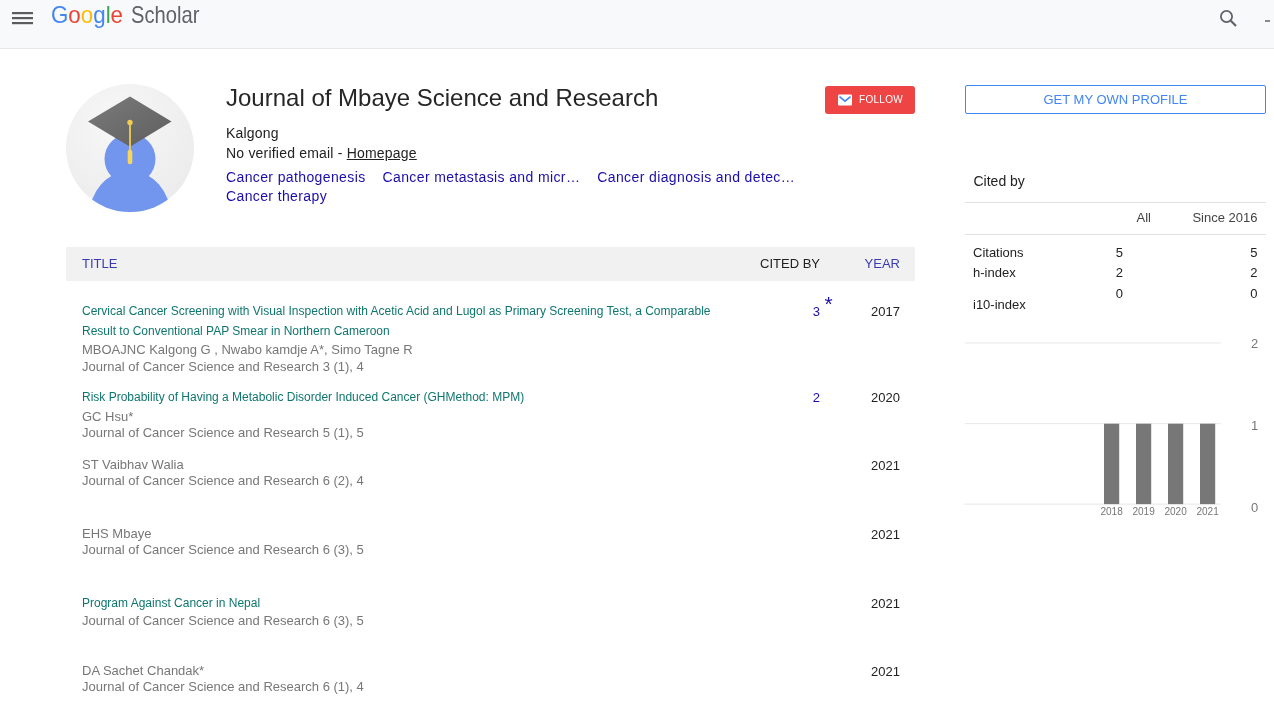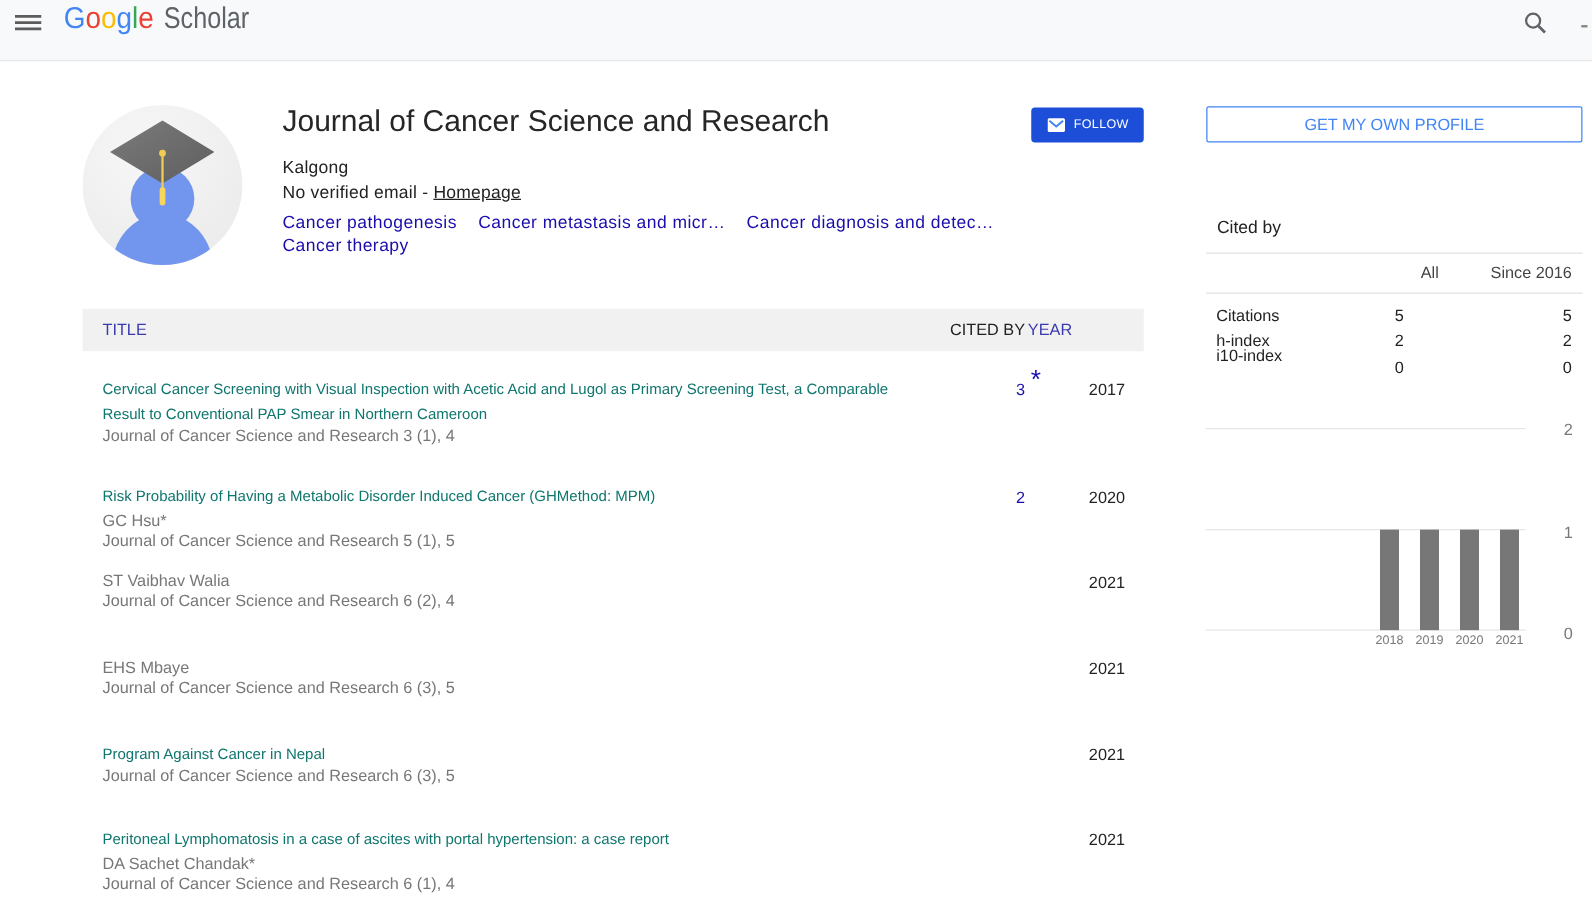--- a/index.html
+++ b/index.html
@@ -9,21 +9,21 @@
 
 #topbar{position:absolute;left:0;top:0;width:1274px;height:49px;background:#f8f9fa;border-bottom:1px solid #e7e7e7}
 #logo{position:absolute;left:51px;top:3.3px;font-size:24px;line-height:24px;white-space:nowrap}
 #logoG{display:inline-block;transform:scaleX(0.93);transform-origin:0 50%}
 #logoS{display:inline-block;transform:scaleX(0.84);transform-origin:0 50%;color:#5f6368;margin-left:3px}
 
 #pname{position:absolute;left:226px;top:84px;font-size:24px;line-height:28px;color:#262626}
 .pline{position:absolute;left:226px;font-size:14px;line-height:18px;color:#222;letter-spacing:0.2px}
 #interests{position:absolute;left:226px;top:168.4px;width:600px;font-size:14px;line-height:18.8px;color:#1a0dab;letter-spacing:0.38px}
 #interests a{color:#1a0dab;margin-right:17px}
-#followbtn{position:absolute;left:825px;top:86px;width:90px;height:28px;background:#1d4ed8;border-radius:3px}
+#followbtn{position:absolute;left:825px;top:86px;width:90px;height:28px;background:#ef4444;border-radius:3px}
 #followbtn span{position:absolute;left:34px;top:9px;font-size:10px;line-height:10px;color:#fff;letter-spacing:0.3px}
 
 #thead{position:absolute;left:66px;top:247px;width:849px;height:33.5px;background:#f1f1f1}
 .hcell{position:absolute;font-size:13px;line-height:16.4px}
 .pub{position:absolute;left:82px;width:660px}
 .pt{font-size:12px;line-height:20px;color:#0f766e}
 .pa{font-size:13px;line-height:16.4px;color:#777;margin-top:1.5px}
 .pj{font-size:13px;line-height:16.4px;color:#777}
 .num{position:absolute;left:700px;width:120px;text-align:right;font-size:13px;line-height:16.4px;color:#1a0dab}
 .yr{position:absolute;left:780px;width:120px;text-align:right;font-size:13px;line-height:16.4px;color:#222}
@@ -66,39 +66,40 @@
   <circle cx="64" cy="64" r="64" fill="url(#bgav)"></circle>
   <g clip-path="url(#clipc)">
     <circle cx="64" cy="75" r="25.5" fill="#7296ee"></circle>
     <ellipse cx="64" cy="133" rx="41" ry="46" fill="#7296ee"></ellipse>
     <polygon points="22,37.6 64,12.4 105.5,37.6 64,62.8" fill="url(#capg)"></polygon>
     <line x1="64" y1="40" x2="64" y2="67" stroke="#f0cd52" stroke-width="1.8"></line>
     <circle cx="64" cy="38.5" r="2.7" fill="#f0cd52"></circle>
     <rect x="61.7" y="65.7" width="4.6" height="14.6" rx="2.3" fill="#f8d65e"></rect>
   </g>
 </svg>
-<div id="pname">Journal of Cancer Science and Research</div>
+<div id="pname">Journal of Mbaye Science and Research</div>
 <div class="pline" style="top:123.9px">Kalgong</div>
 <div class="pline" style="top:143.9px">No verified email - <span style="text-decoration:underline">Homepage</span></div>
 <div id="interests"><a>Cancer pathogenesis</a><a>Cancer metastasis and micr…</a><a>Cancer diagnosis and detec…</a><a>Cancer therapy</a></div>
 <div id="followbtn">
   <svg class="abs" style="left:13px;top:7.5px" width="14" height="12" viewBox="0 0 14 12">
     <rect x="0" y="0.5" width="14" height="11" rx="1.3" fill="#fff"></rect>
     <polyline points="1.5,2.6 7,7.2 12.5,2.6" fill="none" stroke="#4285f4" stroke-width="1.6"></polyline>
   </svg>
   <span>FOLLOW</span>
 </div>
 
 <div id="thead"></div>
 <div class="hcell" style="left:82px;top:255.7px;color:#3b3bb0">TITLE</div>
 <div class="hcell" style="left:700px;top:255.7px;width:120px;text-align:right;color:#222">CITED BY</div>
-<div class="hcell" style="left:780px;top:255.7px;width:120px;text-align:center;color:#3b3bb0">YEAR</div>
+<div class="hcell" style="left:780px;top:255.7px;width:120px;text-align:right;color:#3b3bb0">YEAR</div>
 
 <div class="pub" style="top:300.6px">
   <div class="pt">Cervical Cancer Screening with Visual Inspection with Acetic Acid and Lugol as Primary Screening Test, a Comparable Result to Conventional PAP Smear in Northern Cameroon</div>
+  <div class="pa">MBOAJNC Kalgong G , Nwabo kamdje A*, Simo Tagne R</div>
   <div class="pj">Journal of Cancer Science and Research 3 (1), 4</div>
 </div>
 <div class="num" style="top:303.5px">3</div>
 <div id="star">*</div>
 <div class="yr" style="top:303.5px">2017</div>
 <div class="pub" style="top:387.1px">
   <div class="pt">Risk Probability of Having a Metabolic Disorder Induced Cancer (GHMethod: MPM)</div>
   <div class="pa">GC Hsu*</div>
   <div class="pj">Journal of Cancer Science and Research 5 (1), 5</div>
 </div>
@@ -113,35 +114,34 @@
   <div class="pa">EHS Mbaye</div>
   <div class="pj">Journal of Cancer Science and Research 6 (3), 5</div>
 </div>
 <div class="yr" style="top:527px">2021</div>
 <div class="pub" style="top:592.7px">
   <div class="pt">Program Against Cancer in Nepal</div>
   <div class="pj">Journal of Cancer Science and Research 6 (3), 5</div>
 </div>
 <div class="yr" style="top:595.6px">2021</div>
 <div class="pub" style="top:661.3px">
-  <div class="pt">Peritoneal Lymphomatosis in a case of ascites with portal hypertension: a case report</div>
   <div class="pa">DA Sachet Chandak*</div>
   <div class="pj">Journal of Cancer Science and Research 6 (1), 4</div>
 </div>
 <div class="yr" style="top:664.2px">2021</div>
 
 <div id="getbtn">GET MY OWN PROFILE</div>
 <div id="citedby">Cited by</div>
 <div class="sline" style="top:201.5px"></div>
 <div class="sline" style="top:234px"></div>
 <div class="scell sr" style="left:1051px;top:209.9px;color:#444">All</div>
 <div class="scell sr" style="left:1157.5px;top:209.9px;color:#444">Since 2016</div>
 <div class="scell" style="left:973px;top:245.1px;color:#222">Citations</div>
 <div class="scell" style="left:973px;top:265.4px;color:#222">h-index</div>
-<div class="scell" style="left:973px;top:277px;color:#222">i10-index</div>
+<div class="scell" style="left:973px;top:297px;color:#222">i10-index</div>
 <div class="scell sr" style="left:1023px;top:245.1px;color:#222">5</div>
 <div class="scell sr" style="left:1023px;top:265.4px;color:#222">2</div>
 <div class="scell sr" style="left:1023px;top:285.7px;color:#222">0</div>
 <div class="scell sr" style="left:1157.5px;top:245.1px;color:#222">5</div>
 <div class="scell sr" style="left:1157.5px;top:265.4px;color:#222">2</div>
 <div class="scell sr" style="left:1157.5px;top:285.7px;color:#222">0</div>
 
 <svg class="abs" style="left:960px;top:330px" width="314" height="195" viewBox="0 0 314 195">
   <line x1="4.6" y1="12.9" x2="260.7" y2="12.9" stroke="#e6e6e6" stroke-width="1"></line>
   <line x1="4.6" y1="93.7" x2="260.7" y2="93.7" stroke="#e6e6e6" stroke-width="1"></line>

